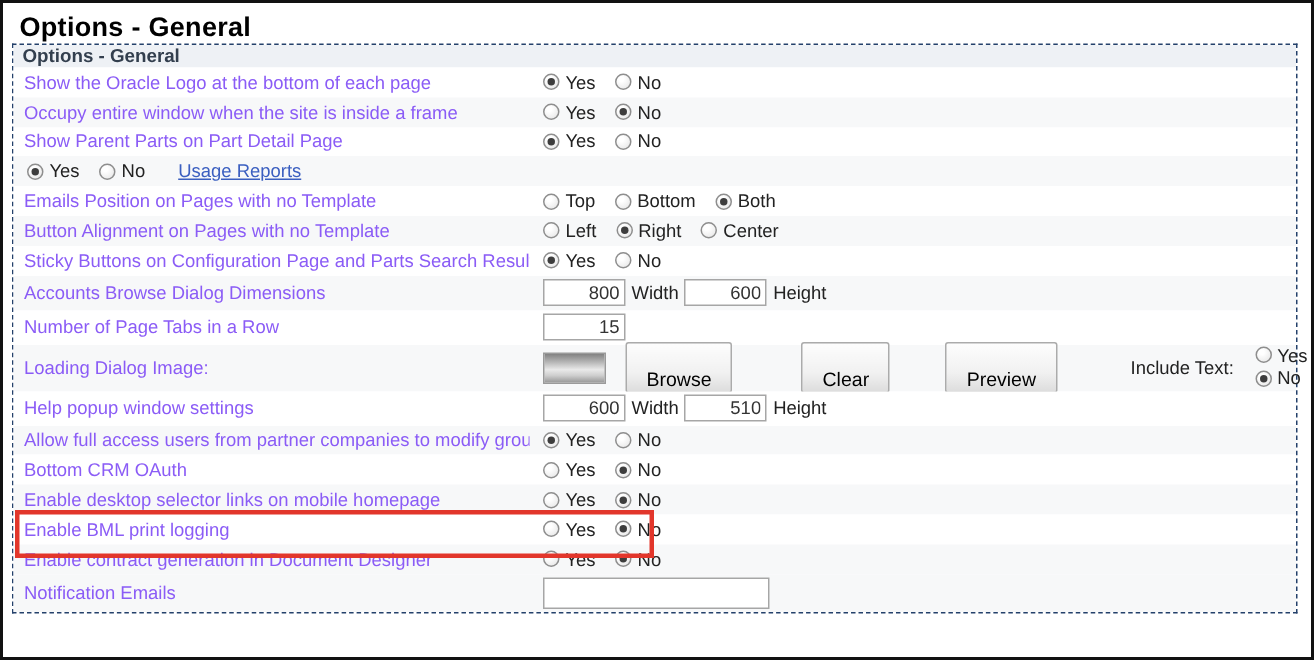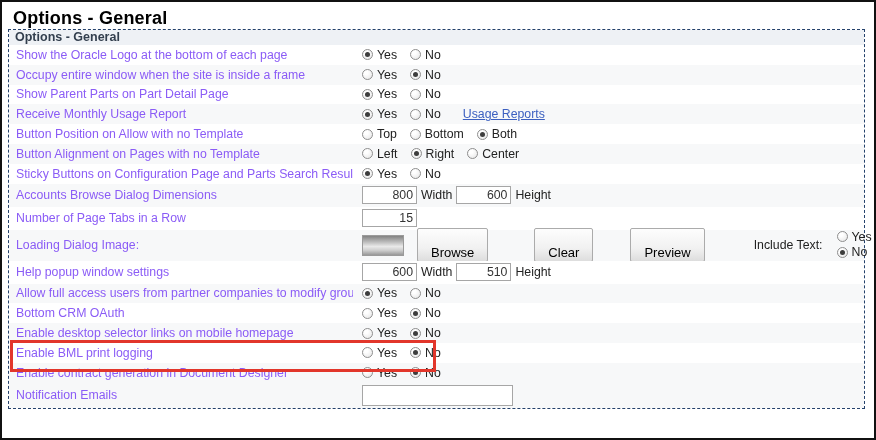--- a/index.html
+++ b/index.html
@@ -186,35 +186,34 @@
               <span class="rc checked"></span>
               <span class="radio-text">Yes</span>
             </span>
             <span class="radio-opt">
               <span class="rc"></span>
               <span class="radio-text">No</span>
             </span>
           </div>
         </div>
         <div class="row r-std alt">
-          <span class="row-label">Receive Monthly Usage Report</span>
           <div class="row-control">
             <span class="radio-opt">
               <span class="rc checked"></span>
               <span class="radio-text">Yes</span>
             </span>
             <span class="radio-opt">
               <span class="rc"></span>
               <span class="radio-text">No</span>
             </span>
             <a class="link">Usage Reports</a>
           </div>
         </div>
         <div class="row r-std">
-          <span class="row-label">Button Position on Allow with no Template</span>
+          <span class="row-label">Emails Position on Pages with no Template</span>
           <div class="row-control">
             <span class="radio-opt">
               <span class="rc"></span>
               <span class="radio-text">Top</span>
             </span>
             <span class="radio-opt">
               <span class="rc"></span>
               <span class="radio-text">Bottom</span>
             </span>
             <span class="radio-opt">

